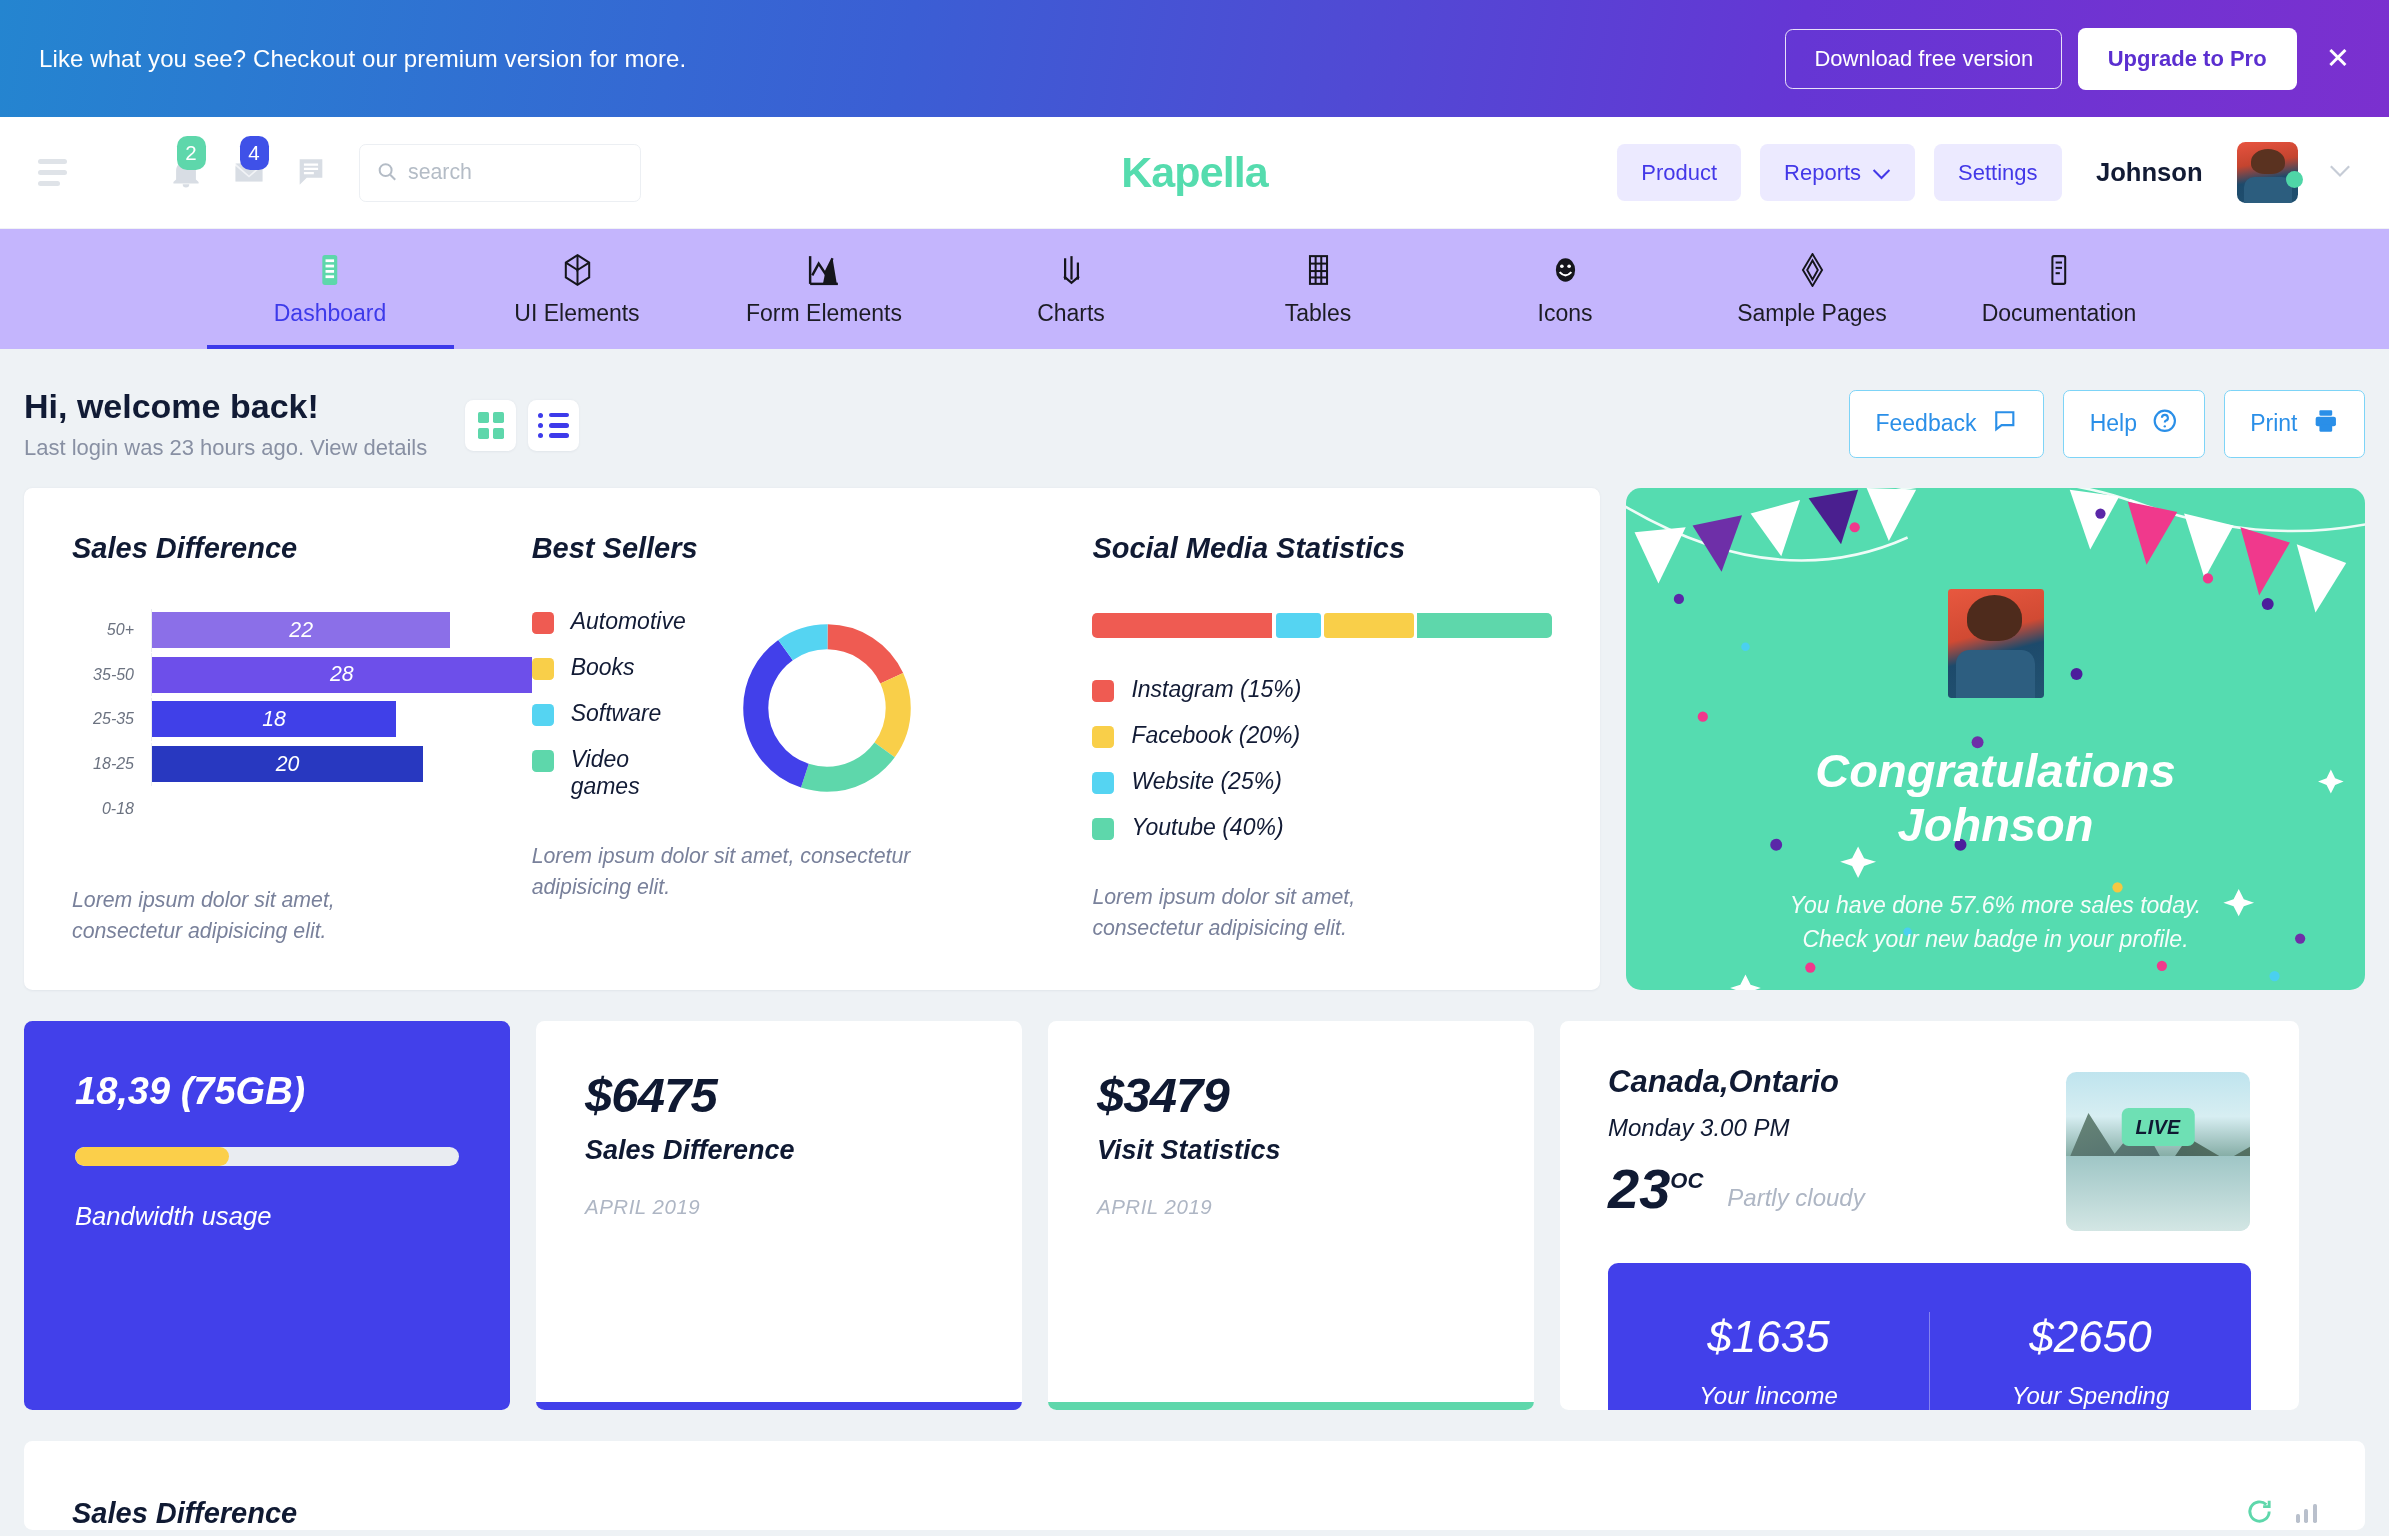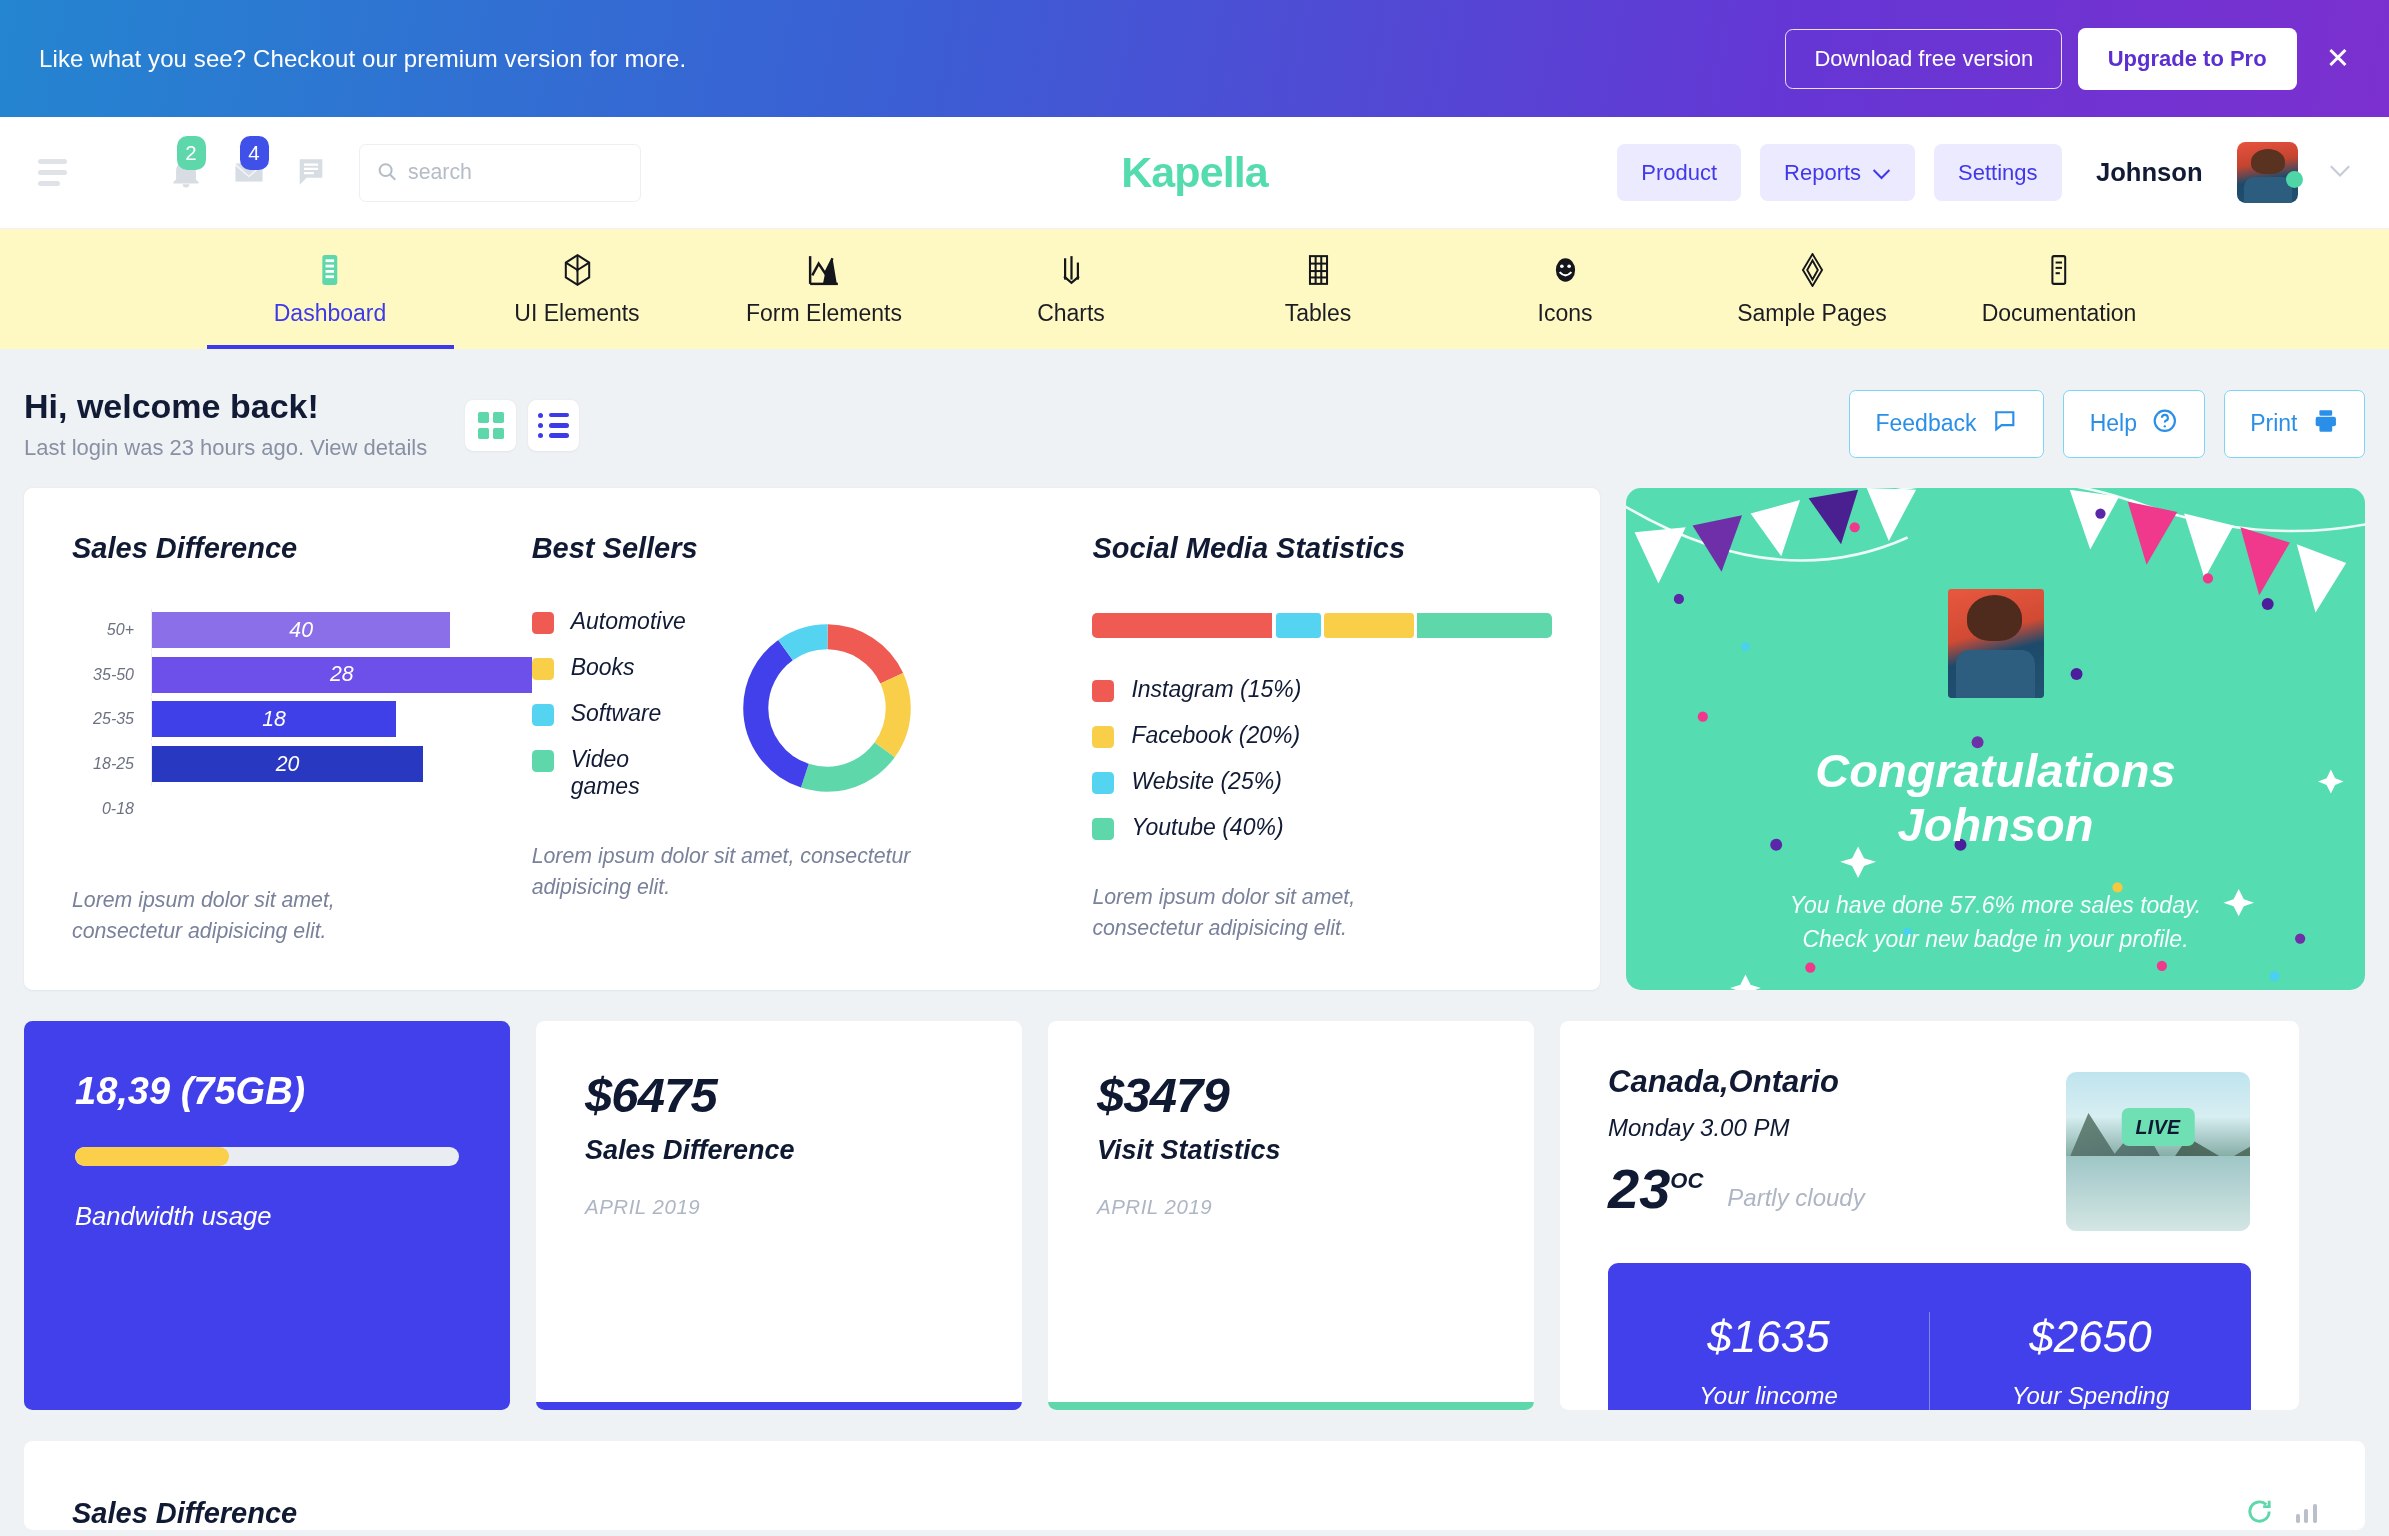--- a/index.html
+++ b/index.html
@@ -92,21 +92,21 @@
     background:#2c5d7e; border-radius:10.2px 10.2px 0 0;
   }
   .online-dot {
     position:absolute; right:-5.1px; bottom:15.4px; width:17px; height:17px;
     border-radius:50%; background:#4fd6a7; z-index:3;
   }
   .caret-gray { margin-left:12px; }
 
   
   .tabs {
-    height:121px; background:#fef9c3; border-top:0.9px solid #f0f2f5;
+    height:121px; background:#c4b5fd; border-top:0.9px solid #f0f2f5;
     display:flex; align-items:stretch; justify-content:center; gap:0;
   }
   .tab {
     width:247px; display:flex; flex-direction:column; align-items:center;
     justify-content:center; gap:12px; cursor:pointer; position:relative;
     color:#1c1c24; font-size:23px;
   }
   .tab.active { color:#3d3aea; }
   .tab.active::after {
     content:""; position:absolute; bottom:0; left:0; right:0; height:4.3px;
@@ -525,21 +525,21 @@
 
   <div class="row">
     <div class="card panel-left">
 
       <div class="panel-col">
         <div class="card-title">Sales Difference</div>
         <div class="bars" id="bar-chart">
             <div class="bar-row">
               <div class="bar-lbl">50+</div>
               <div class="bar-track">
-                <div class="bar" style="width: 78.5714%; background: rgb(139, 111, 232);">40</div>
+                <div class="bar" style="width: 78.5714%; background: rgb(139, 111, 232);">22</div>
               </div>
             </div>
             <div class="bar-row">
               <div class="bar-lbl">35-50</div>
               <div class="bar-track">
                 <div class="bar" style="width: 100%; background: rgb(109, 79, 234);">28</div>
               </div>
             </div>
             <div class="bar-row">
               <div class="bar-lbl">25-35</div>

